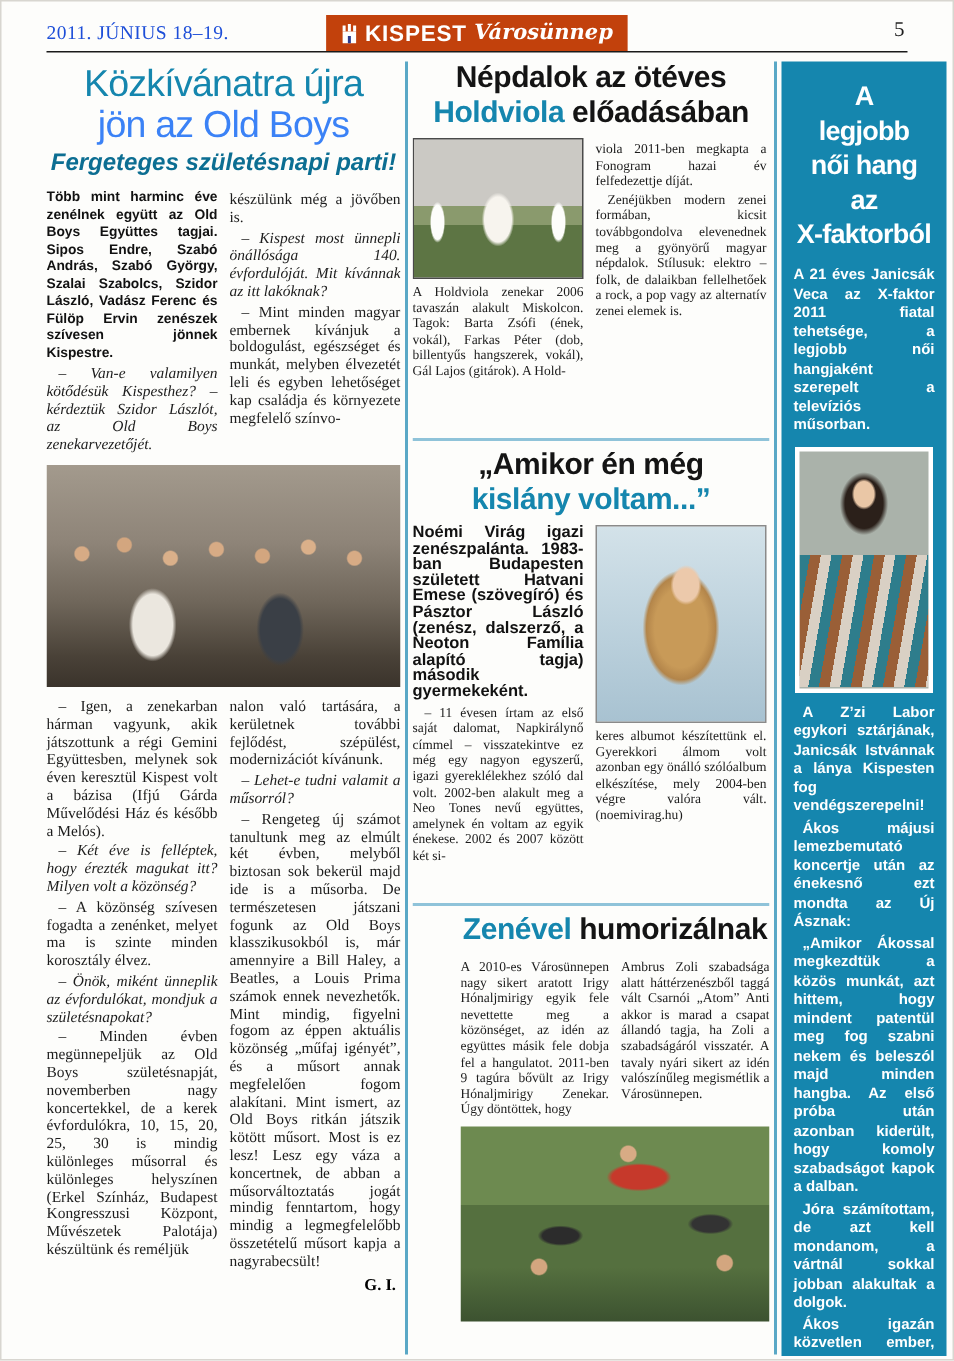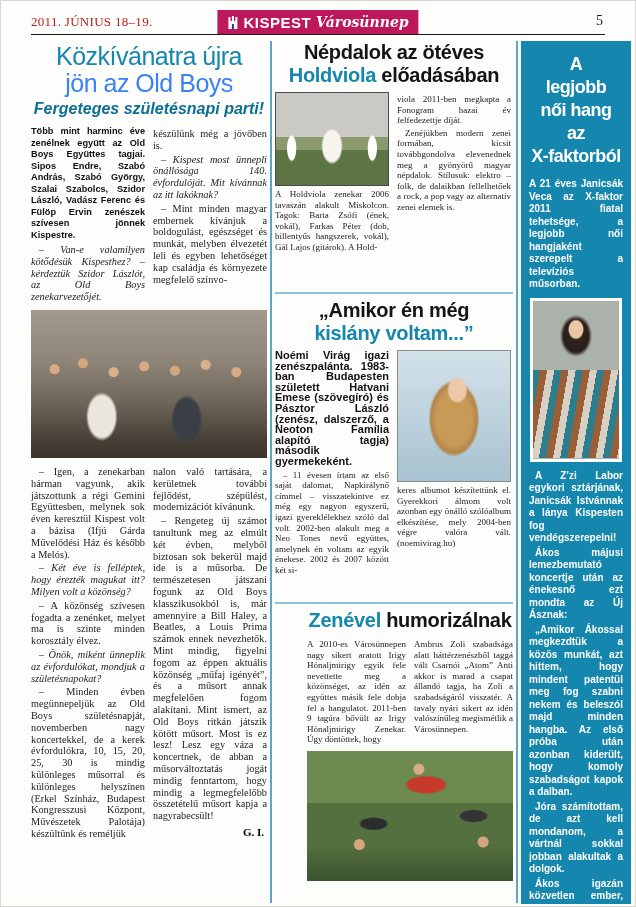--- a/index.html
+++ b/index.html
@@ -2,24 +2,24 @@
 <html lang="hu"><head>
 <meta charset="utf-8">
 <style>
   * { box-sizing: border-box; margin: 0; padding: 0; }
   body { background:#e8e6e1; font-family:"Liberation Serif", serif; }
   .page { width:636px; height:907px; background:#fdfdfb; position:relative; margin:0 auto;
           overflow:hidden; border:1px solid #d8d6d0; }
 
   
   .header { position:absolute; top:8px; left:30px; right:30px; height:26px; }
-  .issue-date { position:absolute; left:0; top:5px; font-size:13px; color:#b91c1c; letter-spacing:.3px; }
+  .issue-date { position:absolute; left:0; top:5px; font-size:13px; color:#1d4ed8; letter-spacing:.3px; }
   .page-number { position:absolute; right:2px; top:4px; font-size:14px; color:#1d1d1d; }
   .header-rule { position:absolute; top:33px; left:30px; right:30px; border-top:1.8px solid #1a1a1a; }
-  .masthead { position:absolute; left:50%; top:1px; transform:translateX(-50%); background:#be185d;
+  .masthead { position:absolute; left:50%; top:1px; transform:translateX(-50%); background:#c2410c;
               color:#fff; height:24px; display:flex; align-items:center; gap:5px; padding:0 10px; }
   .masthead .kispest { font-family:"Liberation Sans", sans-serif; font-weight:bold; font-size:15px; letter-spacing:.5px; }
   .masthead .script { font-family:"DejaVu Serif", serif; font-style:italic; font-weight:bold; font-size:14px; }
 
   
   .content { position:absolute; top:40px; left:30px; display:flex; }
   .col-left { width:236px; height:865px; overflow:hidden; }
   .col-mid  { width:238px; height:865px; overflow:hidden; }
   .col-side { width:110px; height:863px; background:#1586ae; color:#fff; padding:8px 8px 10px;
               font-family:"Liberation Sans", sans-serif; overflow:hidden; }
@@ -151,20 +151,21 @@
       <div class="twocol">
         <div class="tc">
           <p class="p">– Igen, a zenekarban hárman vagyunk, akik játszottunk a régi Gemini Együttesben, melynek sok éven keresztül Kispest volt a bázisa (Ifjú Gárda Művelődési Ház és később a Melós).</p>
           <p class="p q">– Két éve is felléptek, hogy érezték magukat itt? Milyen volt a közönség?</p>
           <p class="p">– A közönség szívesen fogadta a zenénket, melyet ma is szinte minden korosztály élvez.</p>
           <p class="p q">– Önök, miként ünneplik az évfordulókat, mondjuk a születésnapokat?</p>
           <p class="p">– Minden évben megünnepeljük az Old Boys születésnapját, novemberben nagy koncertekkel, de a kerek évfordulókra, 10, 15, 20, 25, 30 is mindig különleges műsorral és különleges helyszínen (Erkel Színház, Budapest Kongresszusi Központ, Művészetek Palotája) készültünk és reméljük</p>
         </div>
         <div class="tc">
           <p class="p ni">nalon való tartására, a kerületnek további fejlődést, szépülést, modernizációt kívánunk.</p>
+          <p class="p q">– Lehet-e tudni valamit a műsorról?</p>
           <p class="p">– Rengeteg új számot tanultunk meg az elmúlt két évben, melyből biztosan sok bekerül majd ide is a műsorba. De természetesen játszani fogunk az Old Boys klasszikusokból is, már amennyire a Bill Haley, a Beatles, a Louis Prima számok ennek nevezhetők. Mint mindig, figyelni fogom az éppen aktuális közönség „műfaj igényét”, és a műsort annak megfelelően fogom alakítani. Mint ismert, az Old Boys ritkán játszik kötött műsort. Most is ez lesz! Lesz egy váza a koncertnek, de abban a műsorváltoztatás jogát mindig fenntartom, hogy mindig a legmegfelelőbb összetételű műsort kapja a nagyrabecsült!</p>
           <div class="byline">G. I.</div>
         </div>
       </div>
     </div>
 
     <div class="vrule"></div>
 
     <div class="col-mid">
 

